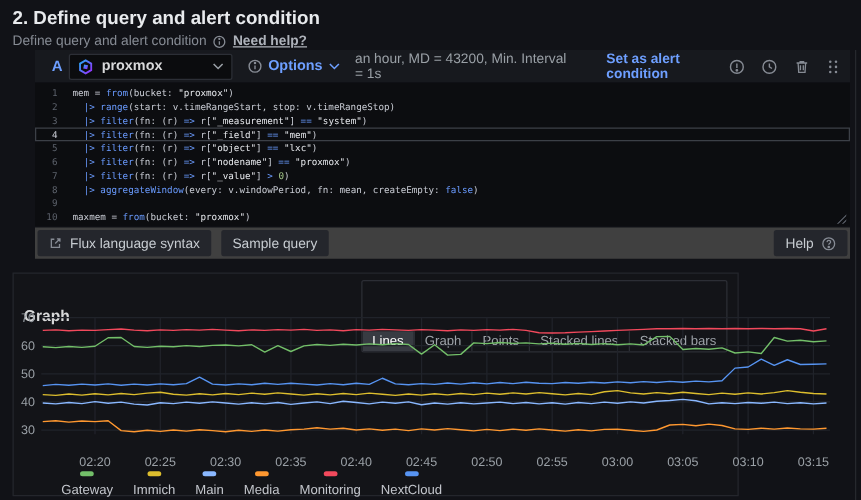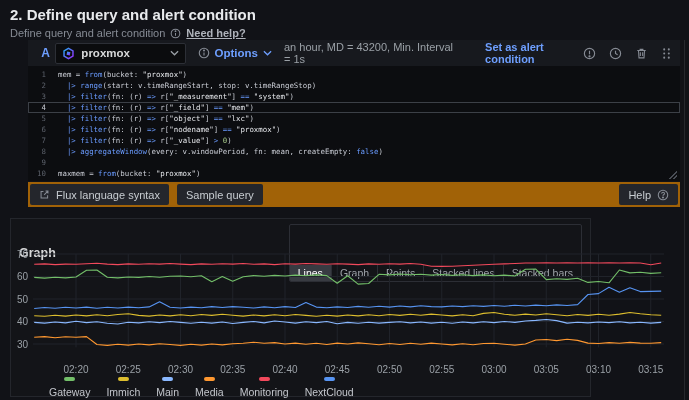--- a/index.html
+++ b/index.html
@@ -35,21 +35,21 @@
   .code-row .code-text { white-space:pre; color:#c9ccd4; }
   .code-row.current { outline:1px solid #3c4047; outline-offset:-1px; }
   .code-row.current .ln { color:#c9ccd4; }
   .tok-kw  { color:#6a9bff; }
   .tok-str { color:#e6e8ec; }
   .tok-num { color:#a8cc8c; }
   #editor-resize { position:absolute; right:3px; bottom:2px; width:8px; height:8px; cursor:nwse-resize;
     background:linear-gradient(135deg, transparent 50%, #4a4e56 50%, #4a4e56 60%, transparent 60%, transparent 75%, #4a4e56 75%, #4a4e56 85%, transparent 85%); }
 
   
-  #editor-toolbar { height:25px; background:#a16207; display:flex; align-items:center; gap:8px; padding:0 2px; margin-top:1px; }
+  #editor-toolbar { height:25px; background:#404040; display:flex; align-items:center; gap:8px; padding:0 2px; margin-top:1px; }
   .btn { height:21px; background:#24262c; border:none; border-radius:2px; color:#c7ccd1; font-size:11px;
          font-family:inherit; display:flex; align-items:center; gap:6px; padding:0 9px; cursor:pointer; }
   #help-btn { margin-left:auto; }
 
   
   #graph-panel { left:10px; top:218px; width:581px; height:179px; background:#131418; border:1px solid #24262c; }
   #graph-header { display:flex; align-items:center; padding:5px 8px 0 8px; }
   #graph-title { font-size:12.5px; font-weight:600; color:#d8d9da; }
   #mode-group { margin-left:auto; display:flex; border:1px solid #2c2e35; border-radius:2px; overflow:hidden; }
   .mode-item { font-size:10.5px; color:#9da2a8; padding:2px 8px; cursor:pointer; border-left:1px solid #2c2e35;margin-top:40px; }

